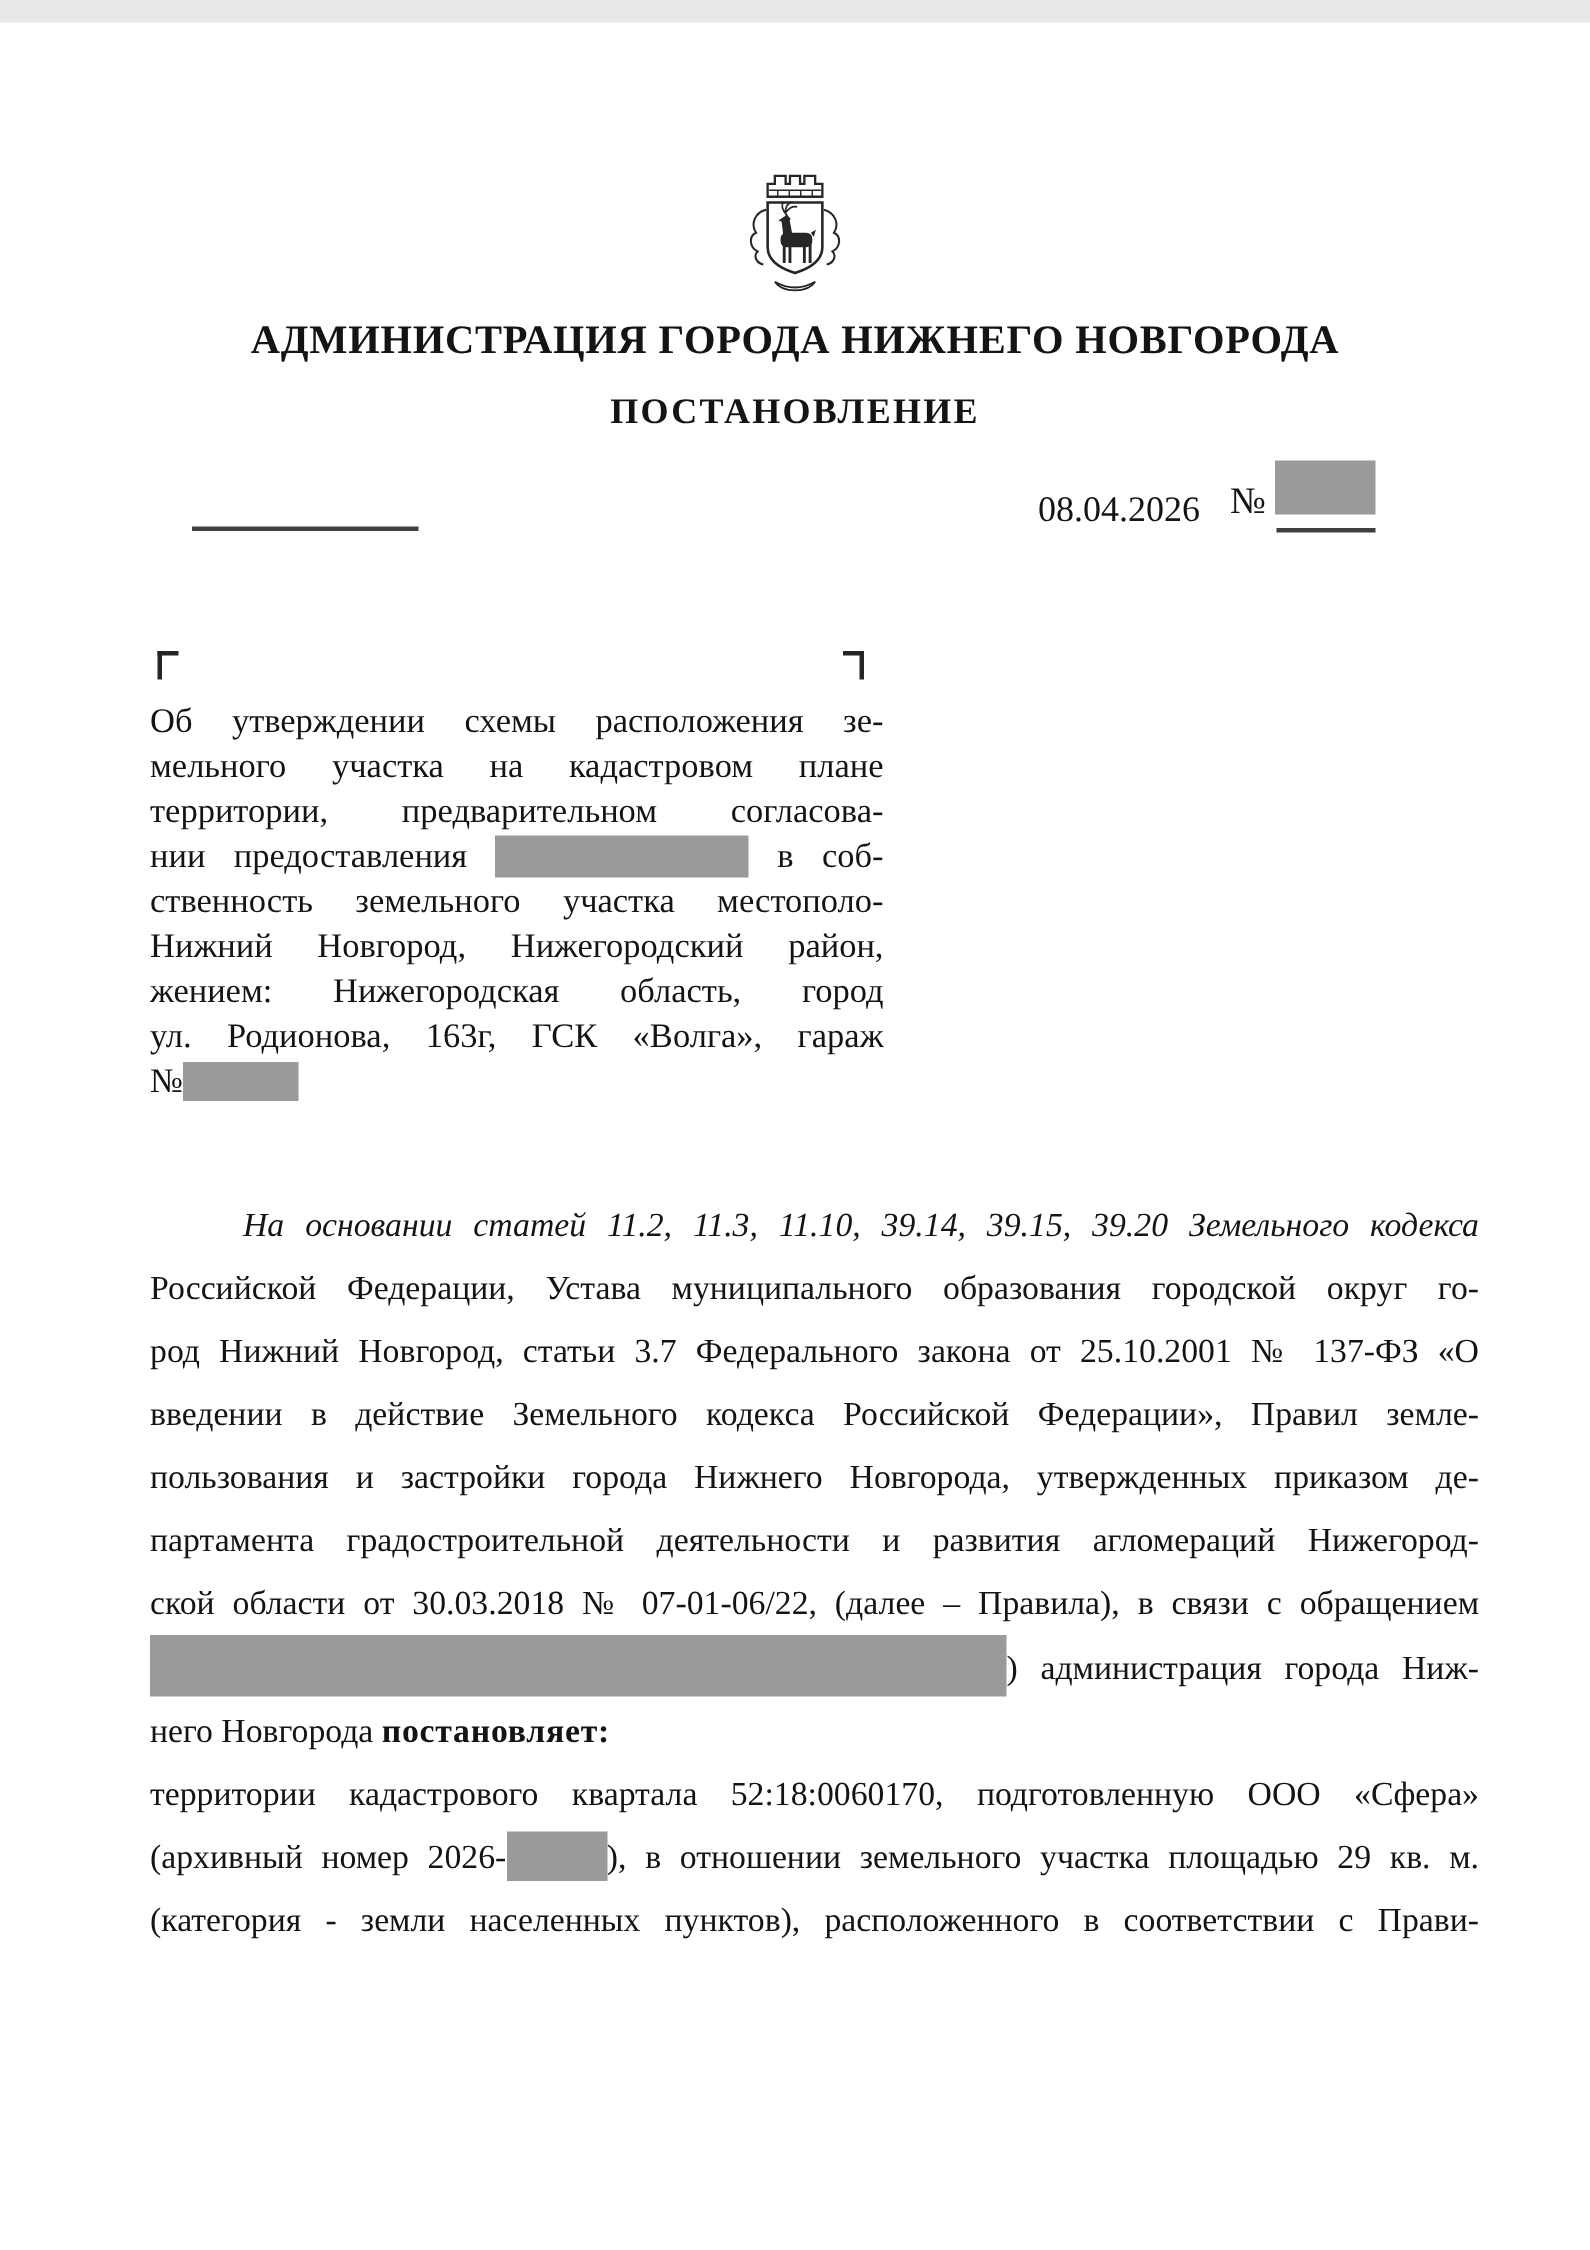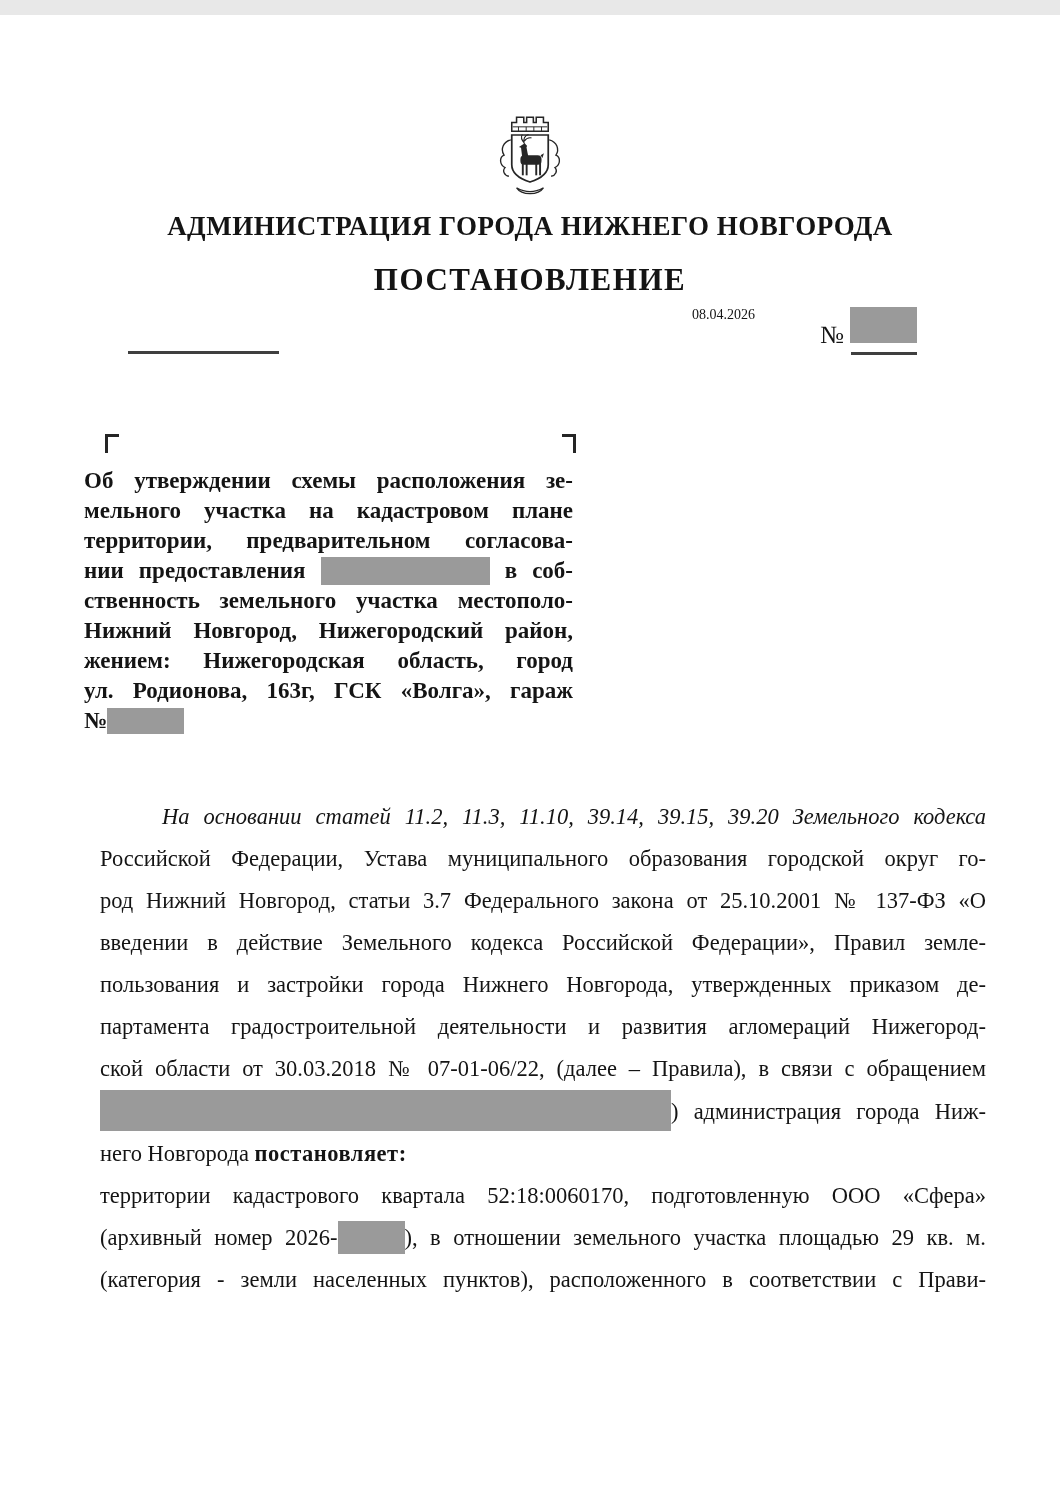--- a/index.html
+++ b/index.html
@@ -15,39 +15,39 @@
 
   
   .emblem { position:absolute; left:482px; top:98px; width:96px; height:92px; }
   .org-title {
     position:absolute; left:0; top:196px; width:100%;
     text-align:center; font-weight:bold; font-size:27px; letter-spacing:0.5px;
     white-space:nowrap;
   }
   .doc-type {
     position:absolute; left:0; top:247px; width:100%;
-    text-align:center; font-weight:bold; font-size:31px; letter-spacing:1.5px;
+    text-align:center; font-weight:bold; font-size:24px; letter-spacing:1.5px;
   }
-  .date-text { position:absolute; left:692px; top:292px; font-size:14px; }
+  .date-text { position:absolute; left:692px; top:312px; font-size:24px; }
   .num-sign  { position:absolute; left:820px; top:306px; font-size:25px; }
   .redact { background:#9a9a9a; }
   .num-box   { position:absolute; left:850px; top:292px; width:67px; height:36px; }
   .rule { position:absolute; background:#3f3f3f; height:2.5px; }
   .rule-left  { left:128px; top:336px; width:151px; }
   .rule-right { left:851px; top:337px; width:66px; }
 
   
   .corner { position:absolute; top:419px; width:11px; height:16px; }
   .corner-left  { left:105px; border-left:3px solid #252525; border-top:3px solid #252525; }
   .corner-right { left:562px; border-right:3px solid #252525; border-top:3px solid #252525; }
 
   
   .title-block {
-    position:absolute; left:84px; top:451px; width:489px;
-    font-weight:bold; font-size:23px; line-height:30px;
+    position:absolute; left:100px; top:451px; width:489px;
+    font-weight:normal; font-size:23px; line-height:30px;
   }
   .just { text-align:justify; text-align-last:justify; }
   .t-redact { display:inline-block; width:169px; height:28px; vertical-align:-7px; }
   .t-redact-num { display:inline-block; width:77px; height:26px; vertical-align:-6px; }
 
   
   .body-block {
     position:absolute; left:100px; top:781px; width:886px;
     font-size:22.5px; line-height:42px;
   }

